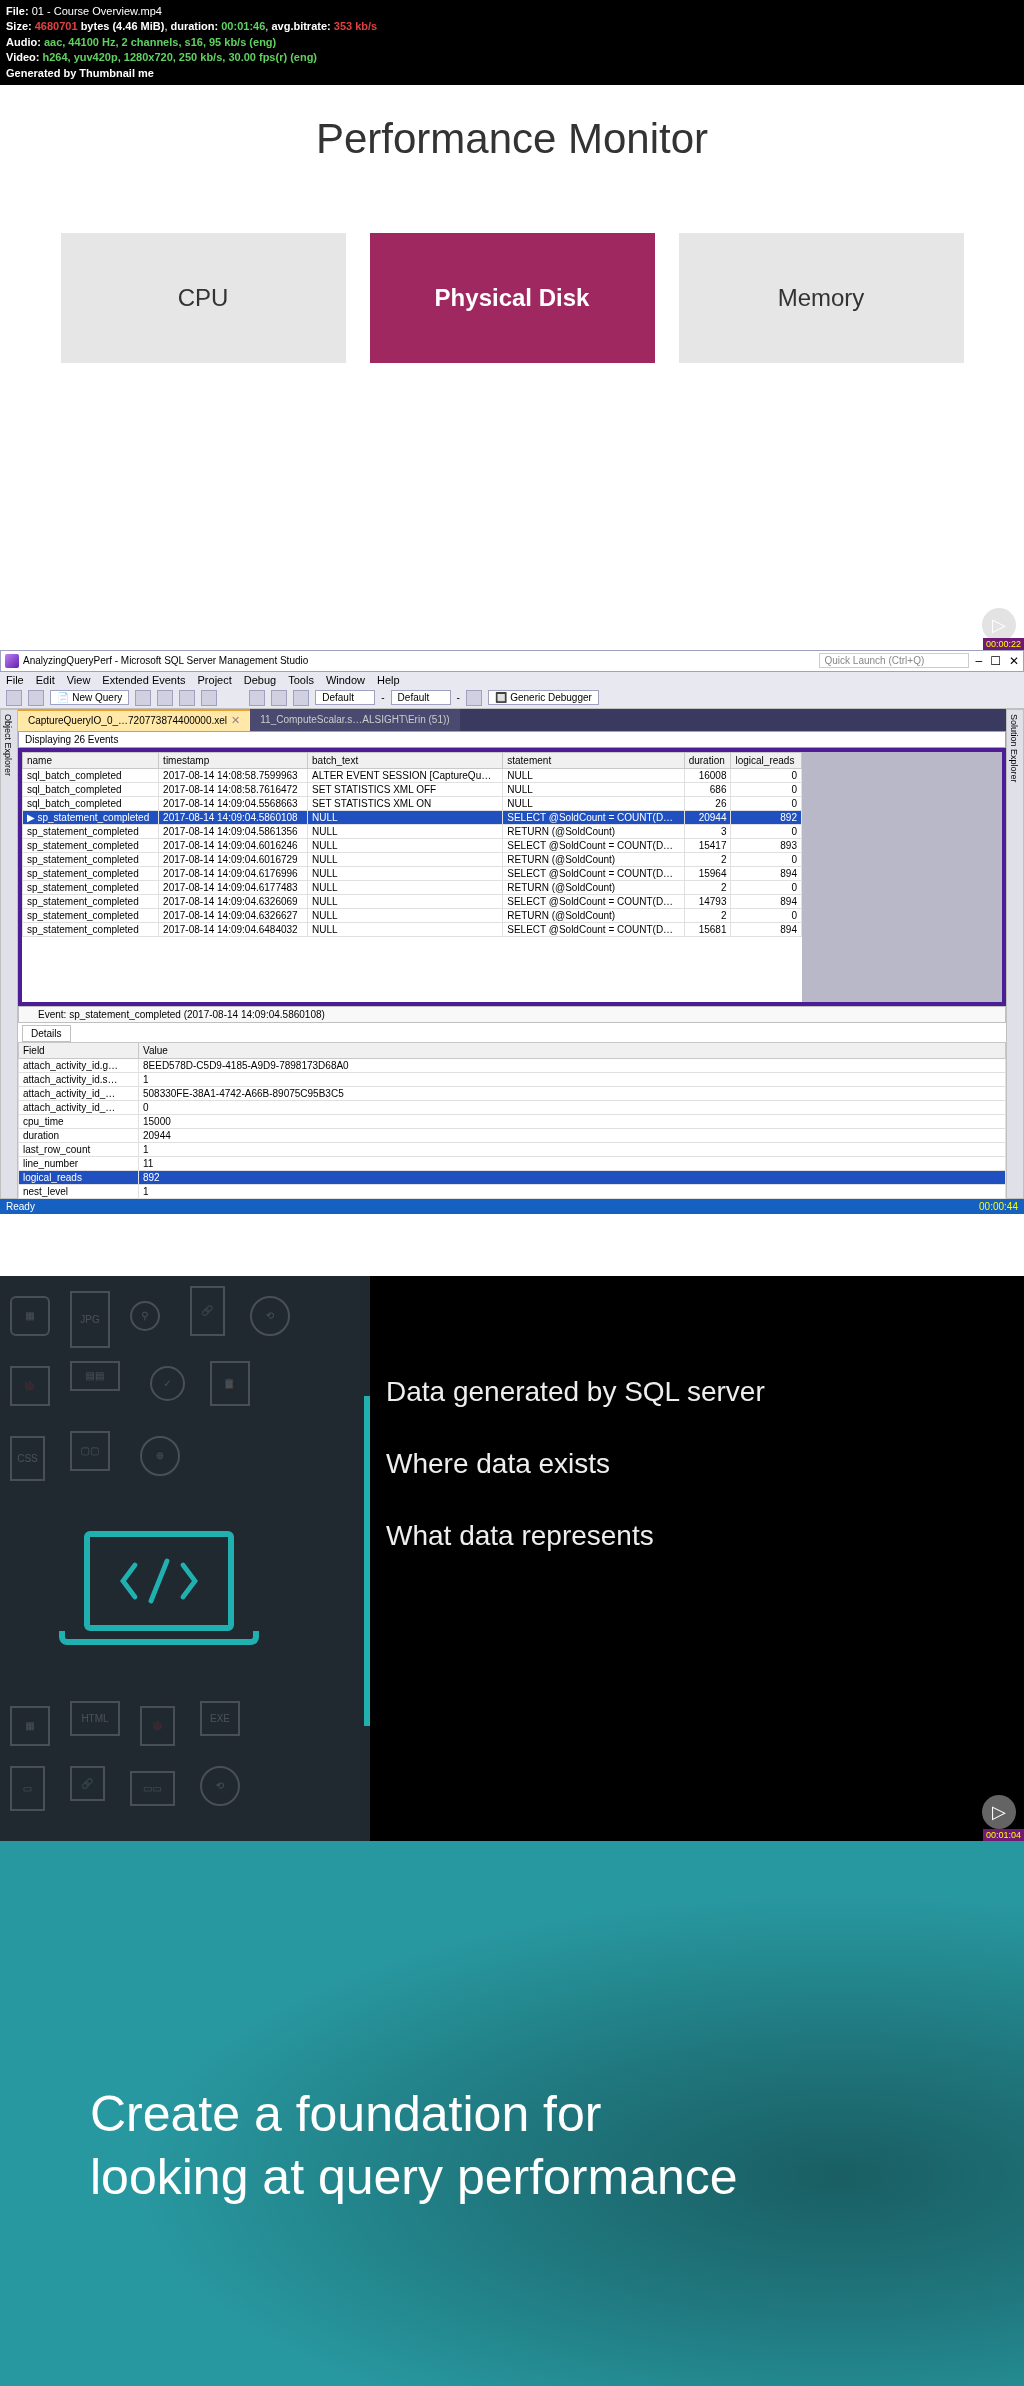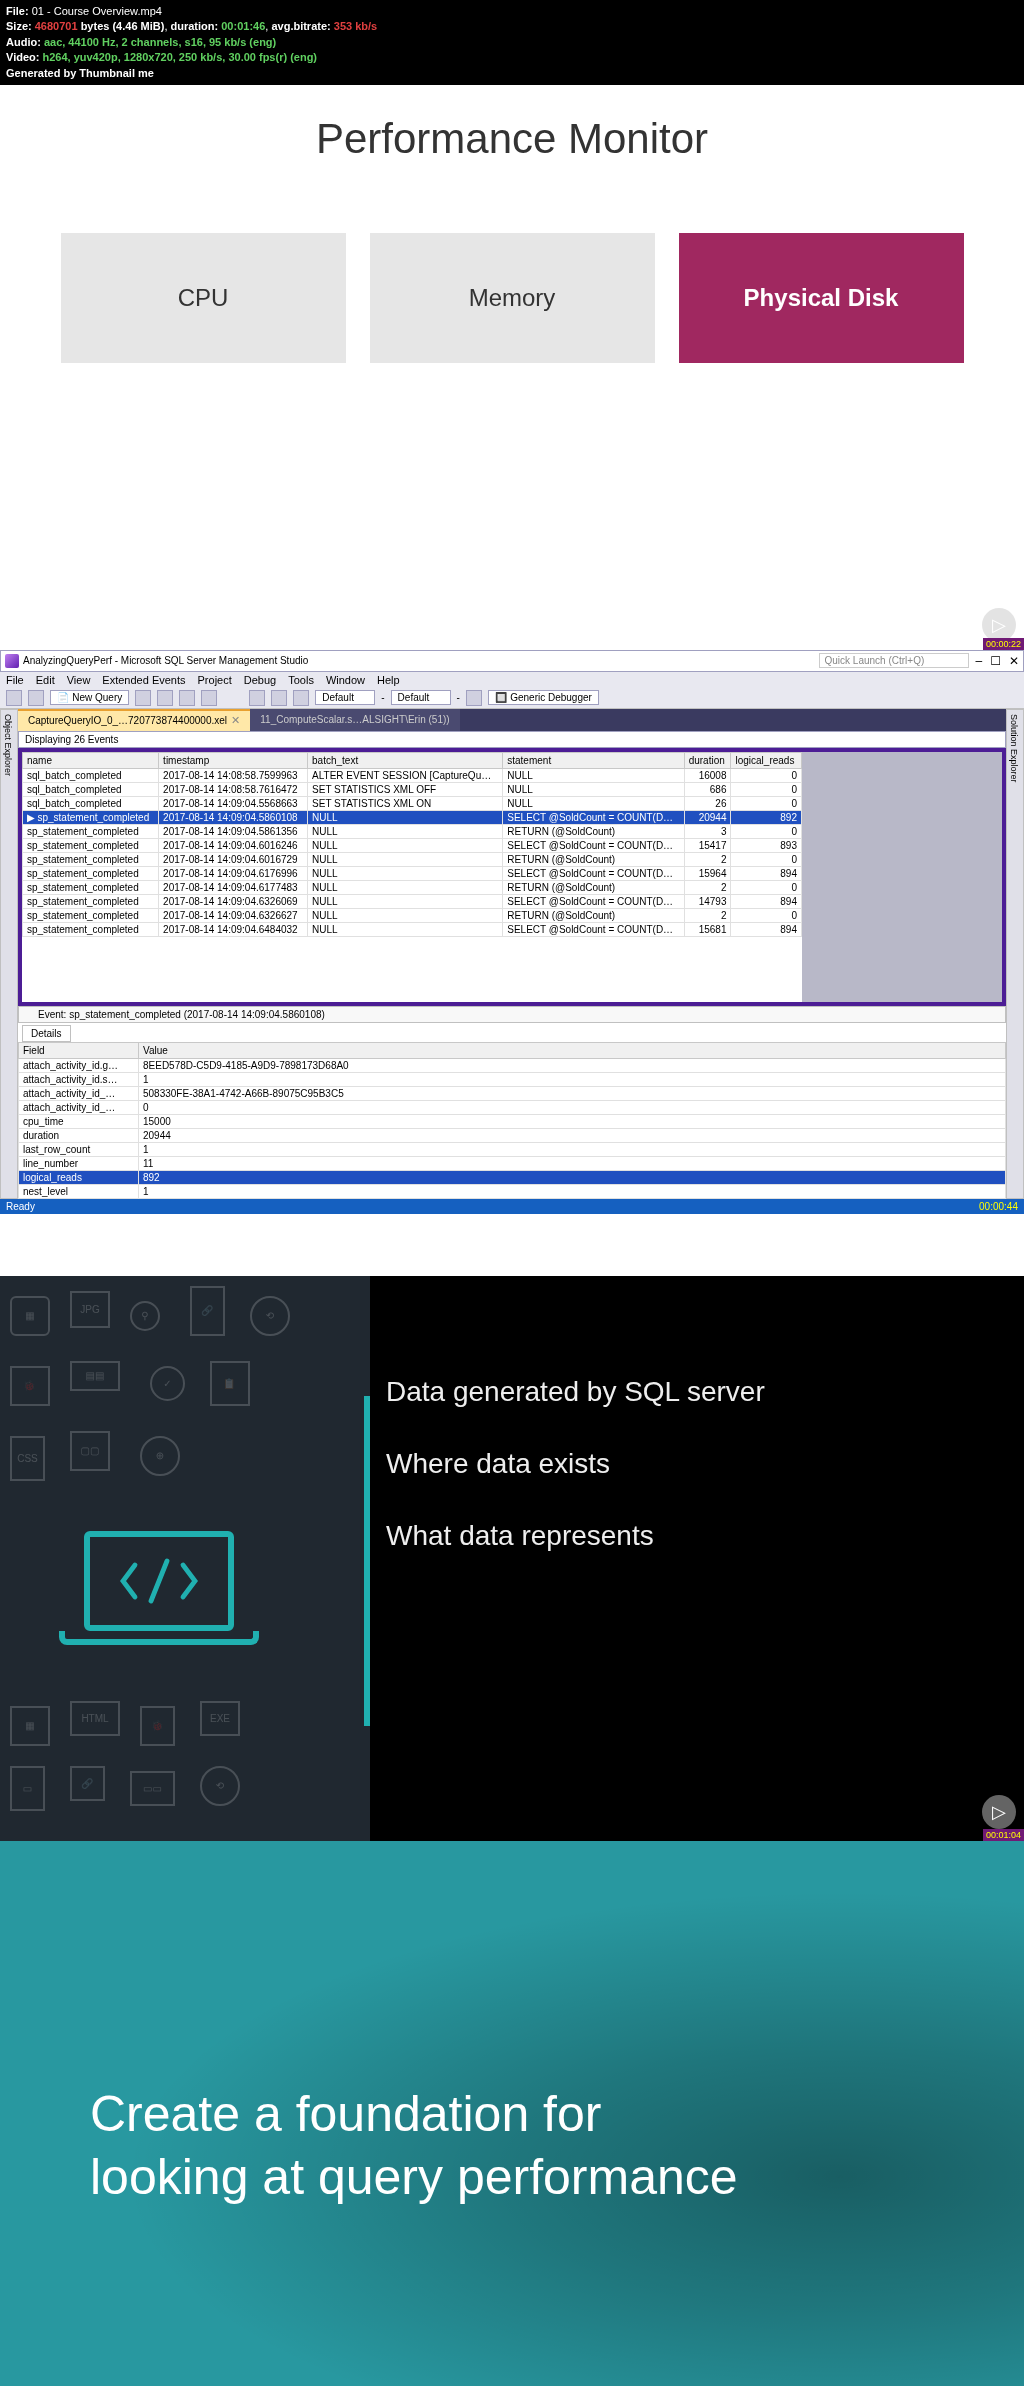--- a/index.html
+++ b/index.html
@@ -90,22 +90,22 @@
   <div><span class="label">Size:</span> <span class="red">4680701</span> <span class="label">bytes (4.46 MiB)</span>, <span class="label">duration:</span> <span class="green">00:01:46</span>, <span class="label">avg.bitrate:</span> <span class="red">353 kb/s</span></div>
   <div><span class="label">Audio:</span> <span class="green">aac, 44100 Hz, 2 channels, s16, 95 kb/s (eng)</span></div>
   <div><span class="label">Video:</span> <span class="green">h264, yuv420p, 1280x720, 250 kb/s, 30.00 fps(r) (eng)</span></div>
   <div class="label">Generated by Thumbnail me</div>
 </div>
 
 <div class="slide1">
   <h1>Performance Monitor</h1>
   <div class="cards">
     <div class="card gray">CPU</div>
+    <div class="card accent">Physical Disk</div>
     <div class="card gray">Memory</div>
-    <div class="card accent">Physical Disk</div>
   </div>
   <div class="play-logo">▷</div>
   <div class="timestamp-small">00:00:22</div>
 </div>
 
 <div class="ssms">
   <div class="ssms-title">
     <div class="ssms-title-left">
       <span class="vs-icon"></span>
       <span>AnalyzingQueryPerf - Microsoft SQL Server Management Studio</span>
@@ -335,21 +335,21 @@
   <div class="status-bar">
     <span>Ready</span>
     <span style="color:#ff0">00:00:44</span>
   </div>
 </div>
 
 <div class="slide3">
   <div class="slide3-left">
     <div class="icon-pattern">
       <span style="left:10px;top:20px;width:40px;height:40px;border-radius:6px">▦</span>
-      <span style="left:70px;top:15px;width:40px;height:37px">JPG</span>
+      <span style="left:70px;top:15px;width:40px;height:57px">JPG</span>
       <span style="left:130px;top:25px;width:30px;height:30px;border-radius:50%">⚲</span>
       <span style="left:190px;top:10px;width:35px;height:50px">🔗</span>
       <span style="left:250px;top:20px;width:40px;height:40px;border-radius:50%">⟲</span>
       <span style="left:10px;top:90px;width:40px;height:40px">🐞</span>
       <span style="left:70px;top:85px;width:50px;height:30px">▤▤</span>
       <span style="left:150px;top:90px;width:35px;height:35px;border-radius:50%">✓</span>
       <span style="left:210px;top:85px;width:40px;height:45px">📋</span>
       <span style="left:10px;top:160px;width:35px;height:45px">CSS</span>
       <span style="left:70px;top:155px;width:40px;height:40px">▢▢</span>
       <span style="left:140px;top:160px;width:40px;height:40px;border-radius:50%">⊕</span>

